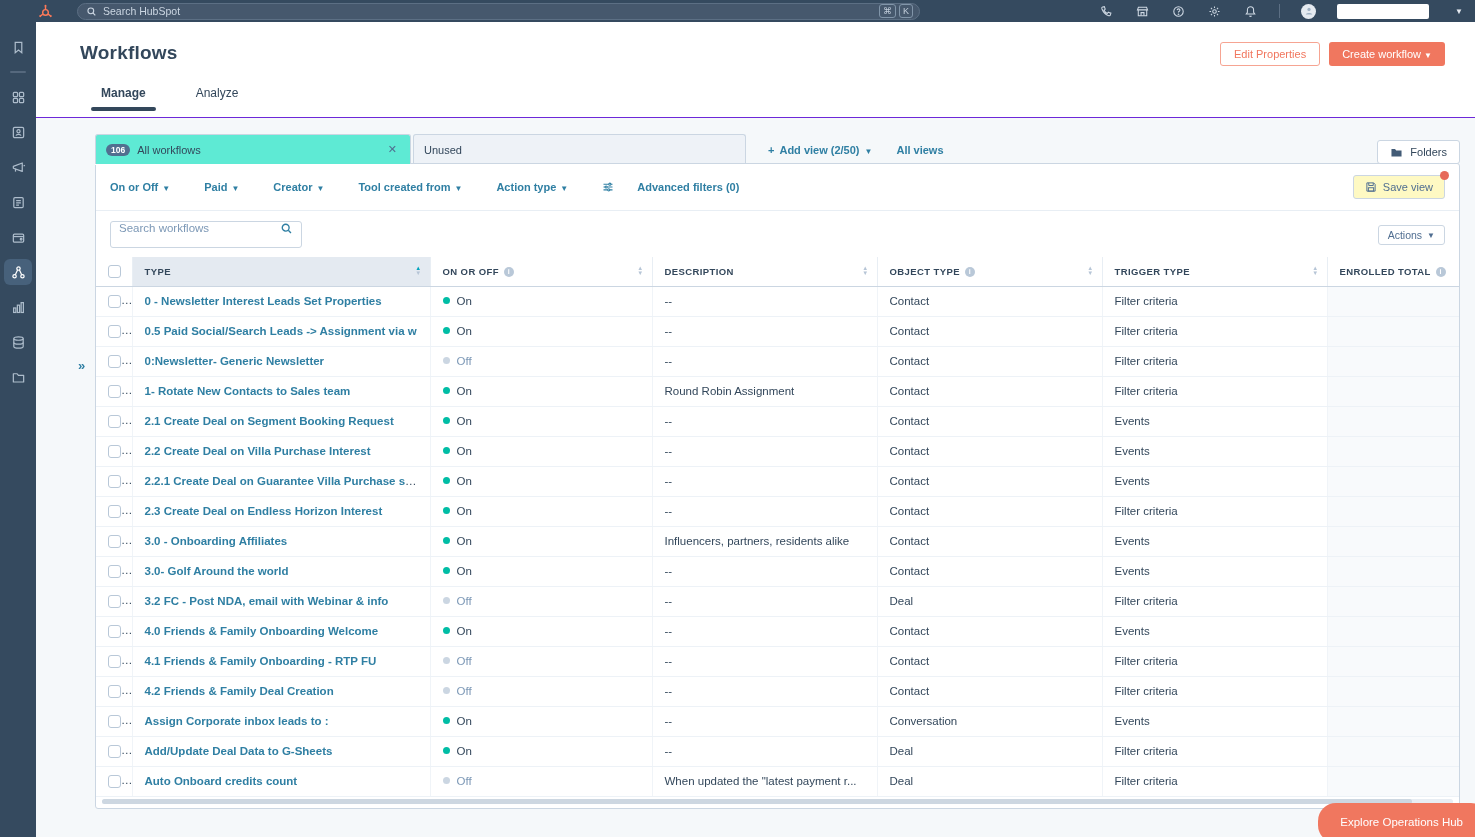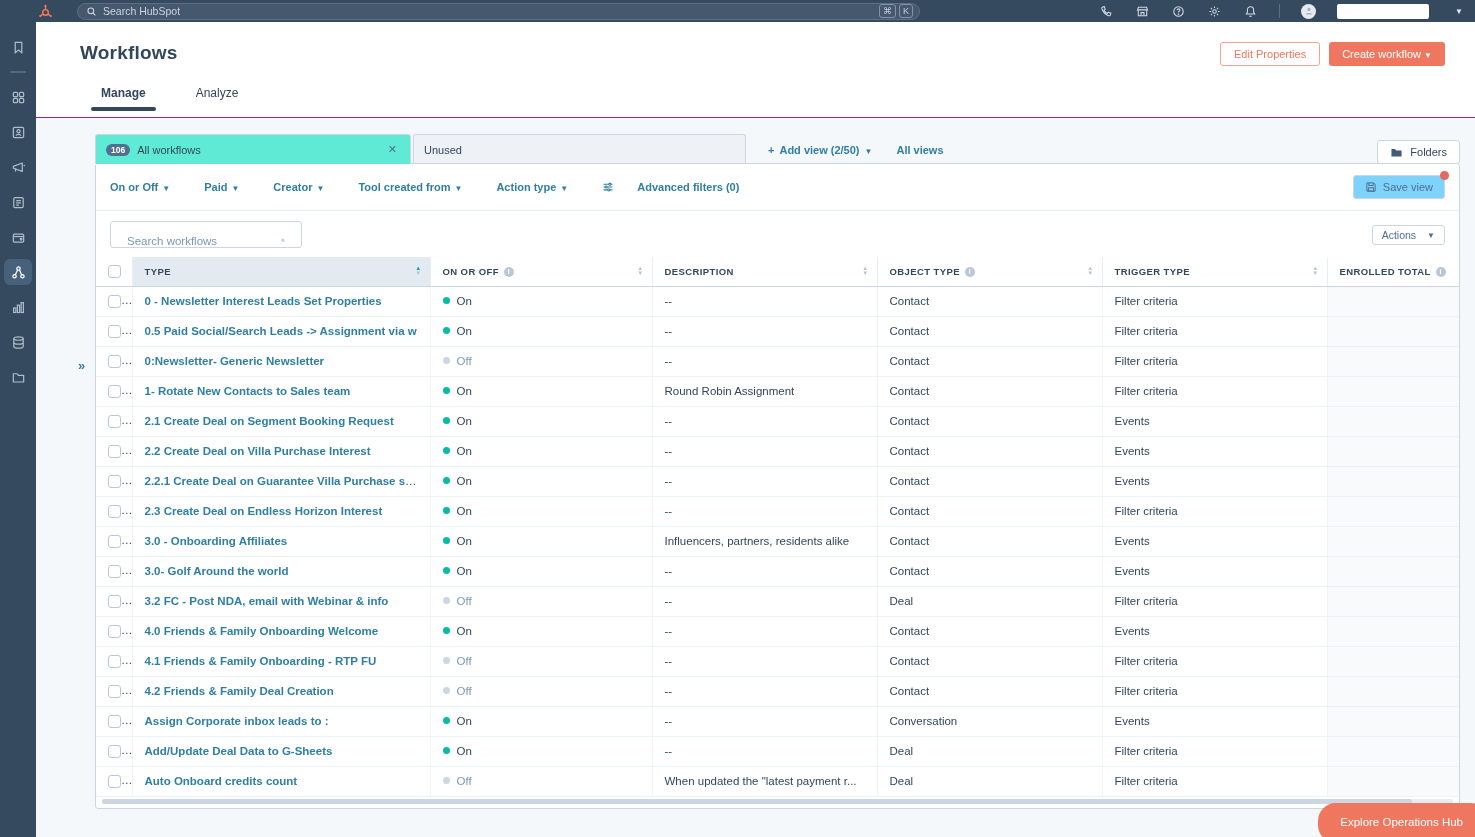--- a/index.html
+++ b/index.html
@@ -51,28 +51,28 @@
   .add-view { display:flex; align-items:center; gap:5px; margin-left:22px; color:#2f7fa3; font-size:11px; font-weight:bold; margin-bottom:8px; cursor:pointer; }
   .all-views { margin-left:24px; color:#2f7fa3; font-size:11px; font-weight:bold; margin-bottom:8px; cursor:pointer; }
   .folders-btn { margin-left:auto; height:24px; background:#fff; border:1px solid #cbd6e2; border-radius:3px; display:flex; align-items:center; gap:7px; padding:0 12px; font-size:11px; color:#33475b; cursor:pointer; }
 
   
   .panel { background:#fff; border:1px solid #cbd6e2; border-radius:0 3px 3px 3px; margin-top:-1px; position:relative; }
   .filter-row { display:flex; align-items:center; padding:11px 14px; border-bottom:1px solid #e8eef4; }
   .filter-link { color:#2f7fa3; font-size:11px; font-weight:bold; margin-right:34px; cursor:pointer; display:flex; align-items:center; gap:4px; }
   .adv-filters { color:#2f7fa3; font-size:11px; font-weight:bold; display:flex; align-items:center; gap:23px; cursor:pointer; }
   .caret { font-size:8px; transform:translateY(1px); }
-  .save-view { margin-left:auto; position:relative; background:#7dd3fc; border:1px solid #cbd6e2; border-radius:3px; height:24px; padding:0 11px; font-size:11px; color:#506e91; display:flex; align-items:center; gap:6px; cursor:pointer; font-family:inherit; }
+  .save-view { margin-left:auto; position:relative; background:#fef9c3; border:1px solid #cbd6e2; border-radius:3px; height:24px; padding:0 11px; font-size:11px; color:#506e91; display:flex; align-items:center; gap:6px; cursor:pointer; font-family:inherit; }
   .save-dot { position:absolute; top:-5px; right:-5px; width:9px; height:9px; border-radius:50%; background:#e66a5a; }
 
   .search-row { display:flex; align-items:center; padding:10px 14px 9px; }
-  .wf-search { width:192px; height:27px; border:1px solid #cbd6e2; border-radius:3px; display:flex; align-items:flex-end; padding:0 16px; background:#fff; }
+  .wf-search { width:192px; height:27px; border:1px solid #cbd6e2; border-radius:3px; display:flex; align-items:flex-start; padding:0 8px; background:#fff; }
   .wf-search input { border:none; outline:none; flex:1; font-size:11.5px; font-family:inherit; color:#33475b; }
   .wf-search input::placeholder { color:#7c98b6; }
-  .actions-btn { margin-left:auto; border:1px solid #cbd6e2; background:#fff; border-radius:3px; font-size:10.5px; color:#506e91; padding:3px 9px; display:flex; align-items:center; gap:11px; cursor:pointer; font-family:inherit; }
+  .actions-btn { margin-left:auto; border:1px solid #cbd6e2; background:#fff; border-radius:3px; font-size:10.5px; color:#506e91; padding:3px 9px; display:flex; align-items:center; gap:5px; cursor:pointer; font-family:inherit; }
 
   
   table { width:100%; border-collapse:collapse; table-layout:fixed; }
   th { height:29px; font-size:9.5px; letter-spacing:.4px; font-weight:bold; color:#33475b; text-align:left; padding:0 12px; border-bottom:1px solid #cbd6e2; border-left:1px solid #e8eef4; position:relative; white-space:nowrap; }
   th:first-child { border-left:none; }
   th.col-name-h { background:#e4eaf1; }
   .sort { position:absolute; right:8px; top:50%; transform:translateY(-50%); display:flex; flex-direction:column; line-height:5px; font-size:6px; color:#b6c5d6; cursor:pointer; }
   .sort .asc-on { color:#00a4bd; }
   .info-ic { display:inline-block; width:10px; height:10px; border-radius:50%; background:#b9c8d8; color:#fff; font-size:7px; line-height:10px; text-align:center; margin-left:5px; vertical-align:1px; font-weight:bold; }
   td { height:30px; padding:0 12px; font-size:11.5px; color:#33475b; border-bottom:1px solid #edf2f7; border-left:1px solid #f0f4f8; white-space:nowrap; overflow:hidden; text-overflow:ellipsis; }

